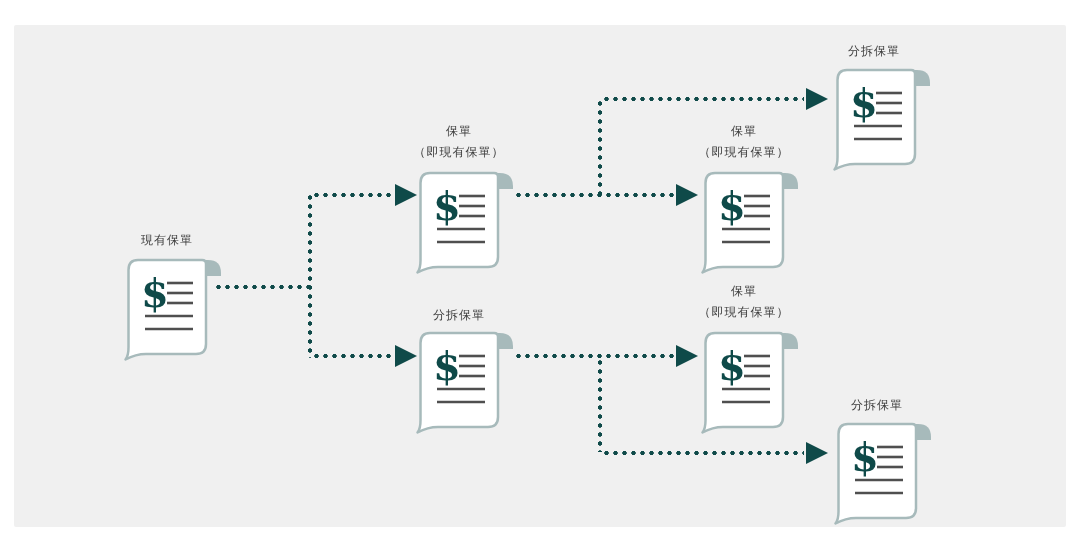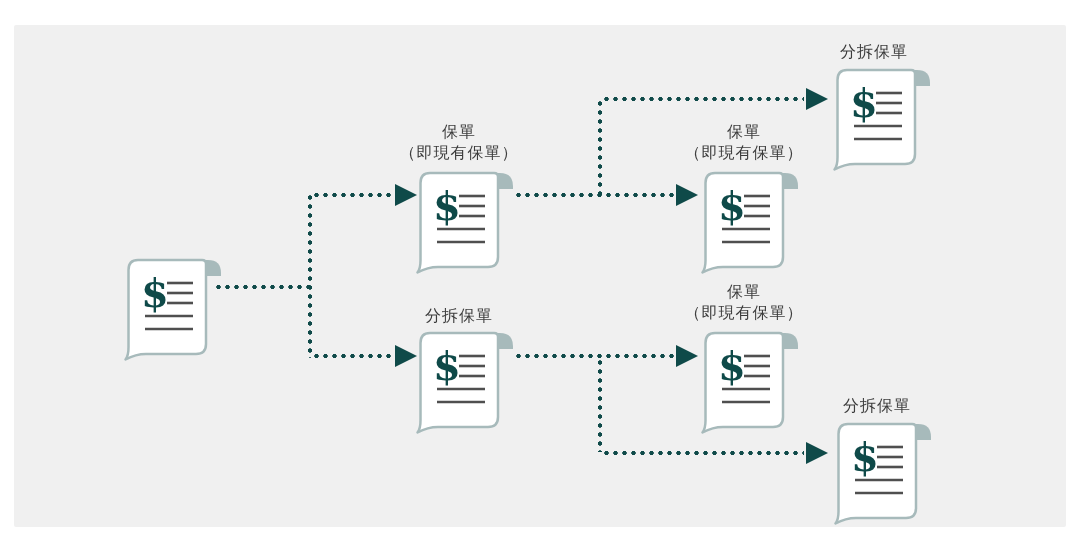--- a/index.html
+++ b/index.html
@@ -12,21 +12,21 @@
     --label-text:#3c3c3c;
   }
   html,body{margin:0;padding:0;}
   body{background:var(--page-bg);font-family:"Liberation Sans", sans-serif;}
   #canvas{position:relative;width:1080px;height:558px;background:var(--page-bg);overflow:hidden;}
   #panel{position:absolute;left:14px;top:25px;width:1052px;height:502px;background:var(--panel-bg);border-radius:2px;}
 
   .label{
     position:absolute;
     color:var(--label-text);
-    font-size:16px;
+    font-size:12px;
     line-height:21px;
     text-align:center;
     letter-spacing:1px;
     white-space:nowrap;
   }
 
   .doc{position:absolute;width:100px;height:106px;}
 
   .dot-h{
     position:absolute;height:4px;
@@ -66,20 +66,23 @@
         <line x1="23" y1="60" x2="71" y2="60"></line>
         <line x1="23" y1="73" x2="71" y2="73"></line>
       </g>
     </symbol>
   </defs>
 </svg>
 
 <div id="canvas">
   <div id="panel"></div>
 
+  <div class="label" style="left:87px;top:230px;width:160px">
+    <span>現有保單</span>
+  </div>
   <div class="label" style="left:379px;top:121px;width:160px">
     <span>保單</span><br>
     <span>（即現有保單）</span>
   </div>
   <div class="label" style="left:379px;top:305px;width:160px">
     <span>分拆保單</span>
   </div>
   <div class="label" style="left:801px;top:41px;width:146px">
     <span>分拆保單</span>
   </div>

